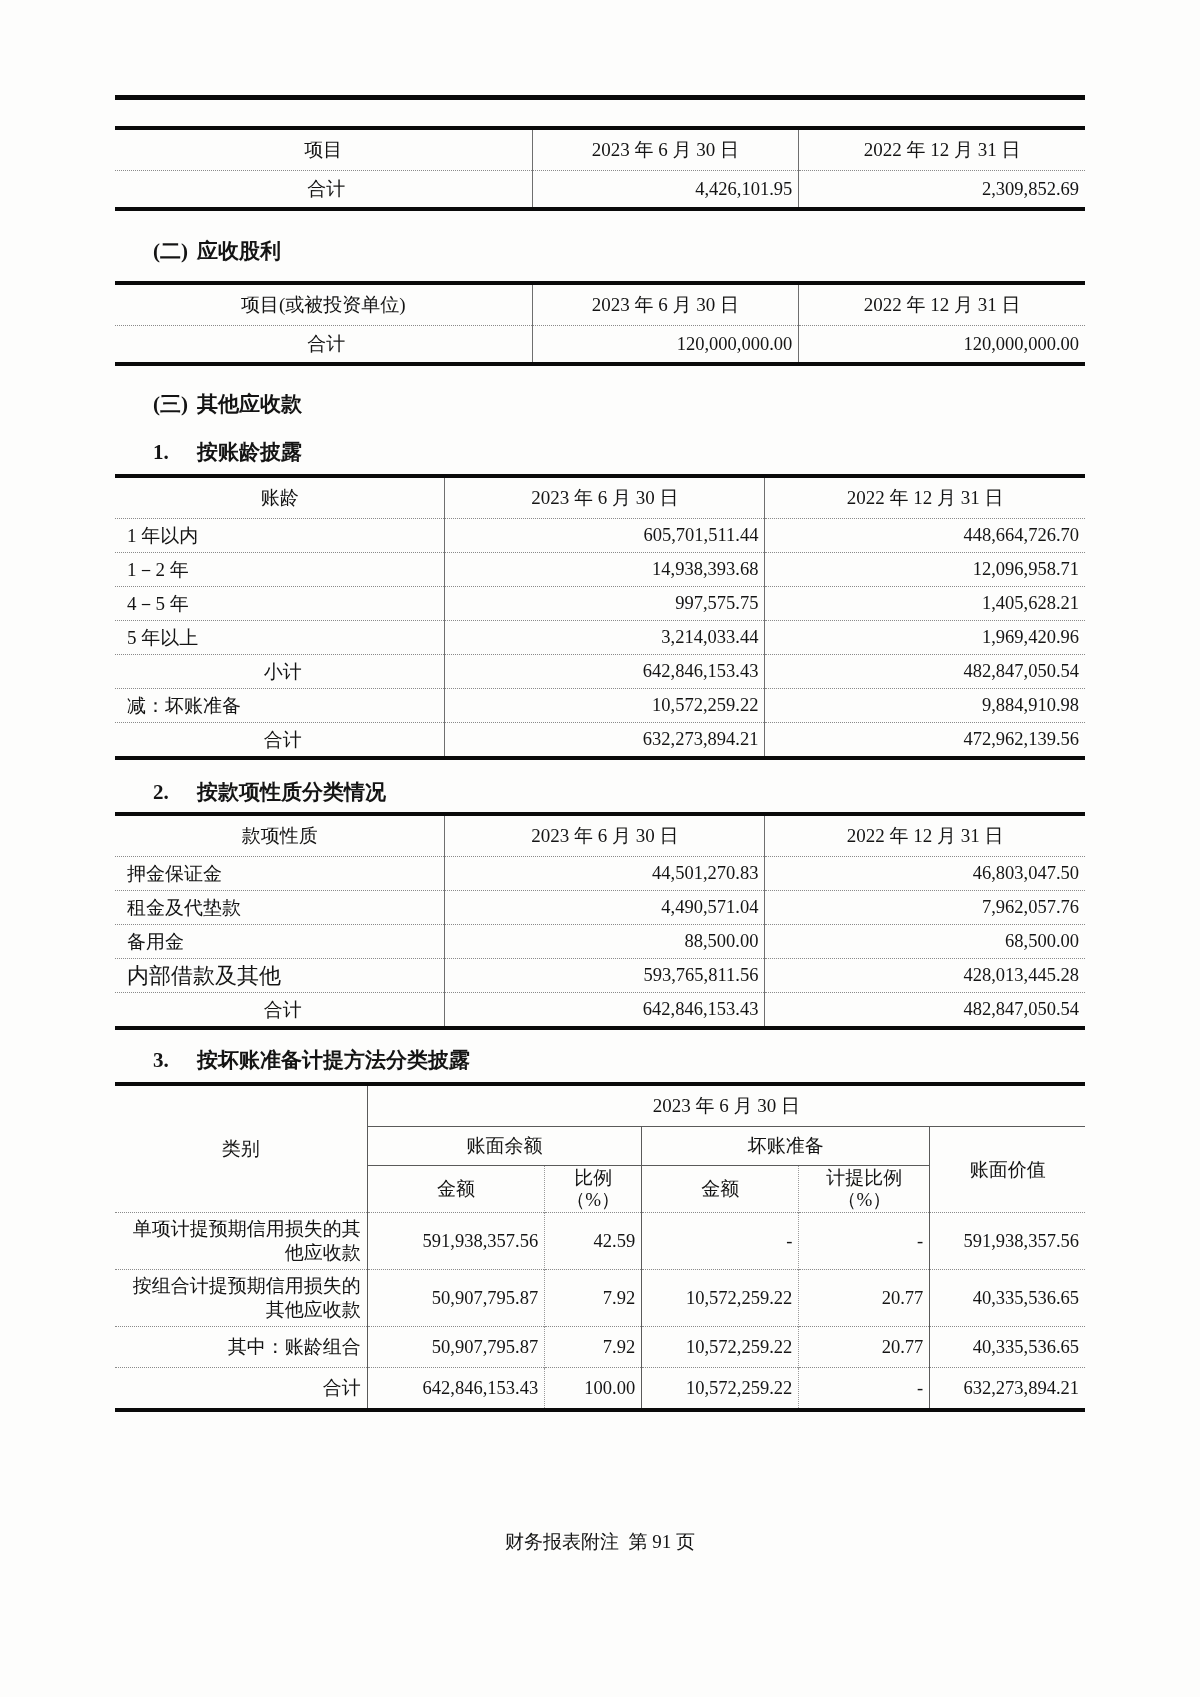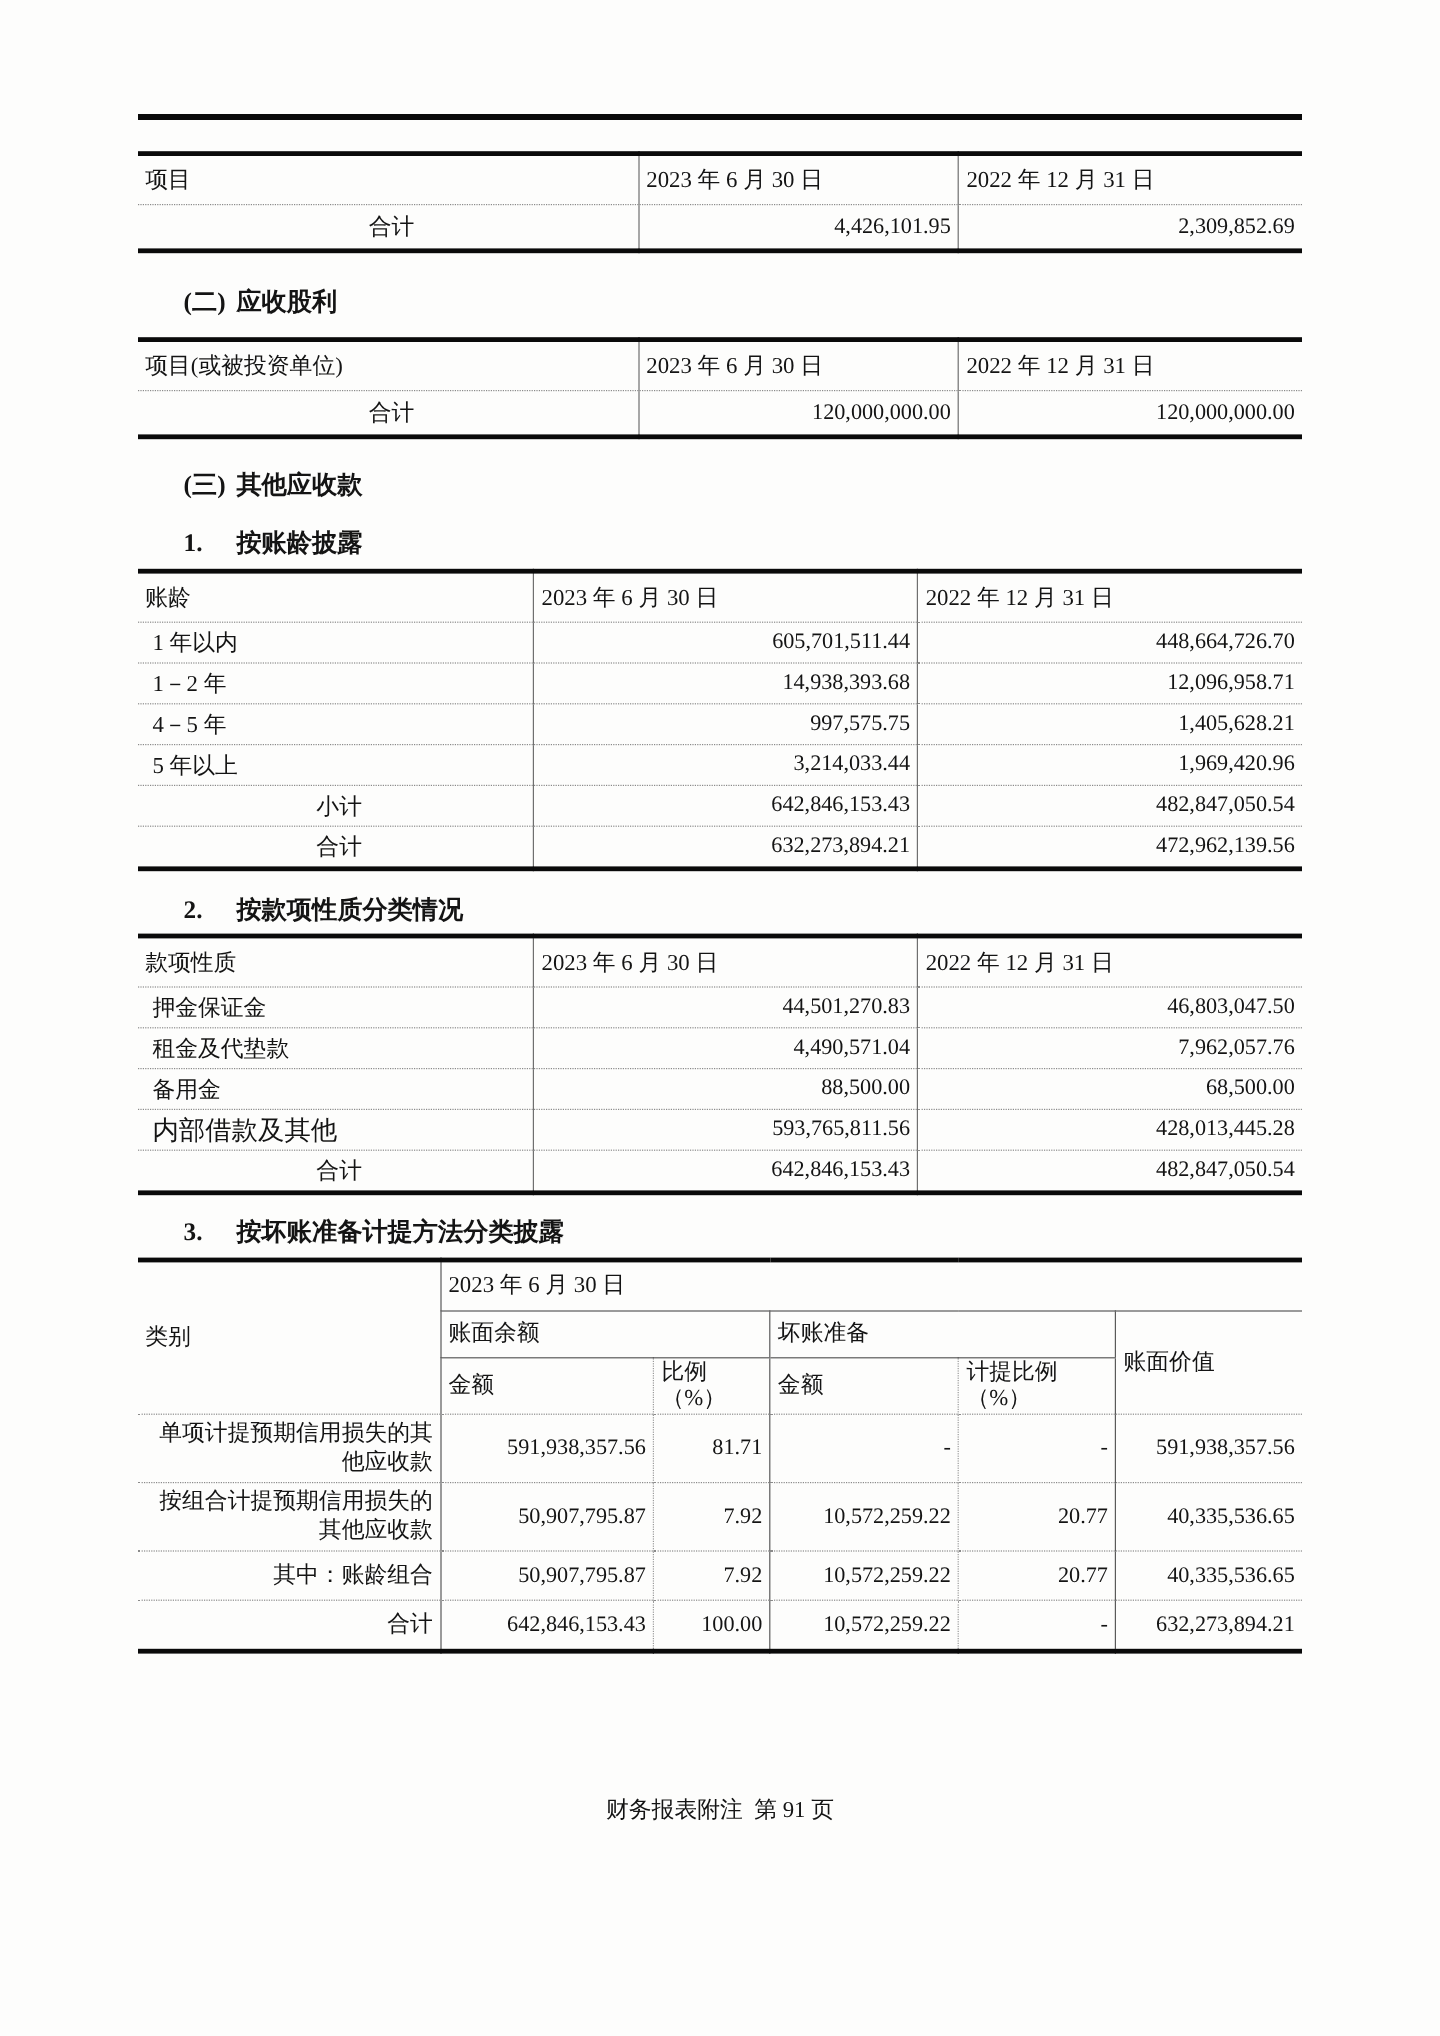--- a/index.html
+++ b/index.html
@@ -6,21 +6,21 @@
   .page{
     position:relative;width:1200px;height:1697px;margin:0 auto;background:#fdfdfc;
     padding:95px 115px 0;box-sizing:border-box;color:#141414;
     font-family:"Liberation Serif","DejaVu Serif",serif;
   }
   .rule{border-top:5px solid #0a0a0a;margin-bottom:26px;}
 
   table.tbl{width:100%;border-collapse:collapse;table-layout:fixed;
     border-top:4px solid #0a0a0a;border-bottom:4px solid #0a0a0a;}
   .tbl th,.tbl td{font-weight:normal;font-size:19px;padding:0 6px;vertical-align:middle;}
-  .tbl thead th{text-align:left;height:40px;}
+  .tbl thead th{text-align:center;height:40px;}
   .t3col th + th,.t3col td + td{border-left:1px solid #6f6f6f;}
   .tbl tbody td{border-top:1px dotted #8a8a8a;}
   .tbl td.num{text-align:right;font-size:18.5px;}
   .tbl td.lbl{text-align:left;padding-left:12px;}
   .tbl td.center{text-align:center;}
   .t1 tbody td,.t2 tbody td{height:36px;}
   .t3 tbody td{height:33px;}
   .t4 tbody td{height:33px;}
   .big{font-size:22px !important;}
 
@@ -147,20 +147,25 @@
         <td class="lbl">5 年以上</td>
         <td class="num">3,214,033.44</td>
         <td class="num">1,969,420.96</td>
       </tr>
       <tr>
         <td class="lbl center">小计</td>
         <td class="num">642,846,153.43</td>
         <td class="num">482,847,050.54</td>
       </tr>
       <tr>
+        <td class="lbl">减：坏账准备</td>
+        <td class="num">10,572,259.22</td>
+        <td class="num">9,884,910.98</td>
+      </tr>
+      <tr>
         <td class="lbl center">合计</td>
         <td class="num">632,273,894.21</td>
         <td class="num">472,962,139.56</td>
       </tr>
     </tbody>
   </table>
 
   <div class="sec-head m-sub2">
     <span class="h-num">2.</span>
     <span>按款项性质分类情况</span>
@@ -242,21 +247,21 @@
         <th class="bd">
             <div>计提比例</div>
             <div>（%）</div>
           </th>
       </tr>
     </thead>
     <tbody>
       <tr class="h2row">
         <td class="lbl">单项计提预期信用损失的其他应收款</td>
         <td class="num bs">591,938,357.56</td>
-        <td class="num bd">81.71</td>
+        <td class="num bd">42.59</td>
         <td class="num bs">-</td>
         <td class="num bd">-</td>
         <td class="num bs">591,938,357.56</td>
       </tr>
       <tr class="h2row">
         <td class="lbl">按组合计提预期信用损失的其他应收款</td>
         <td class="num bs">50,907,795.87</td>
         <td class="num bd">7.92</td>
         <td class="num bs">10,572,259.22</td>
         <td class="num bd">20.77</td>

